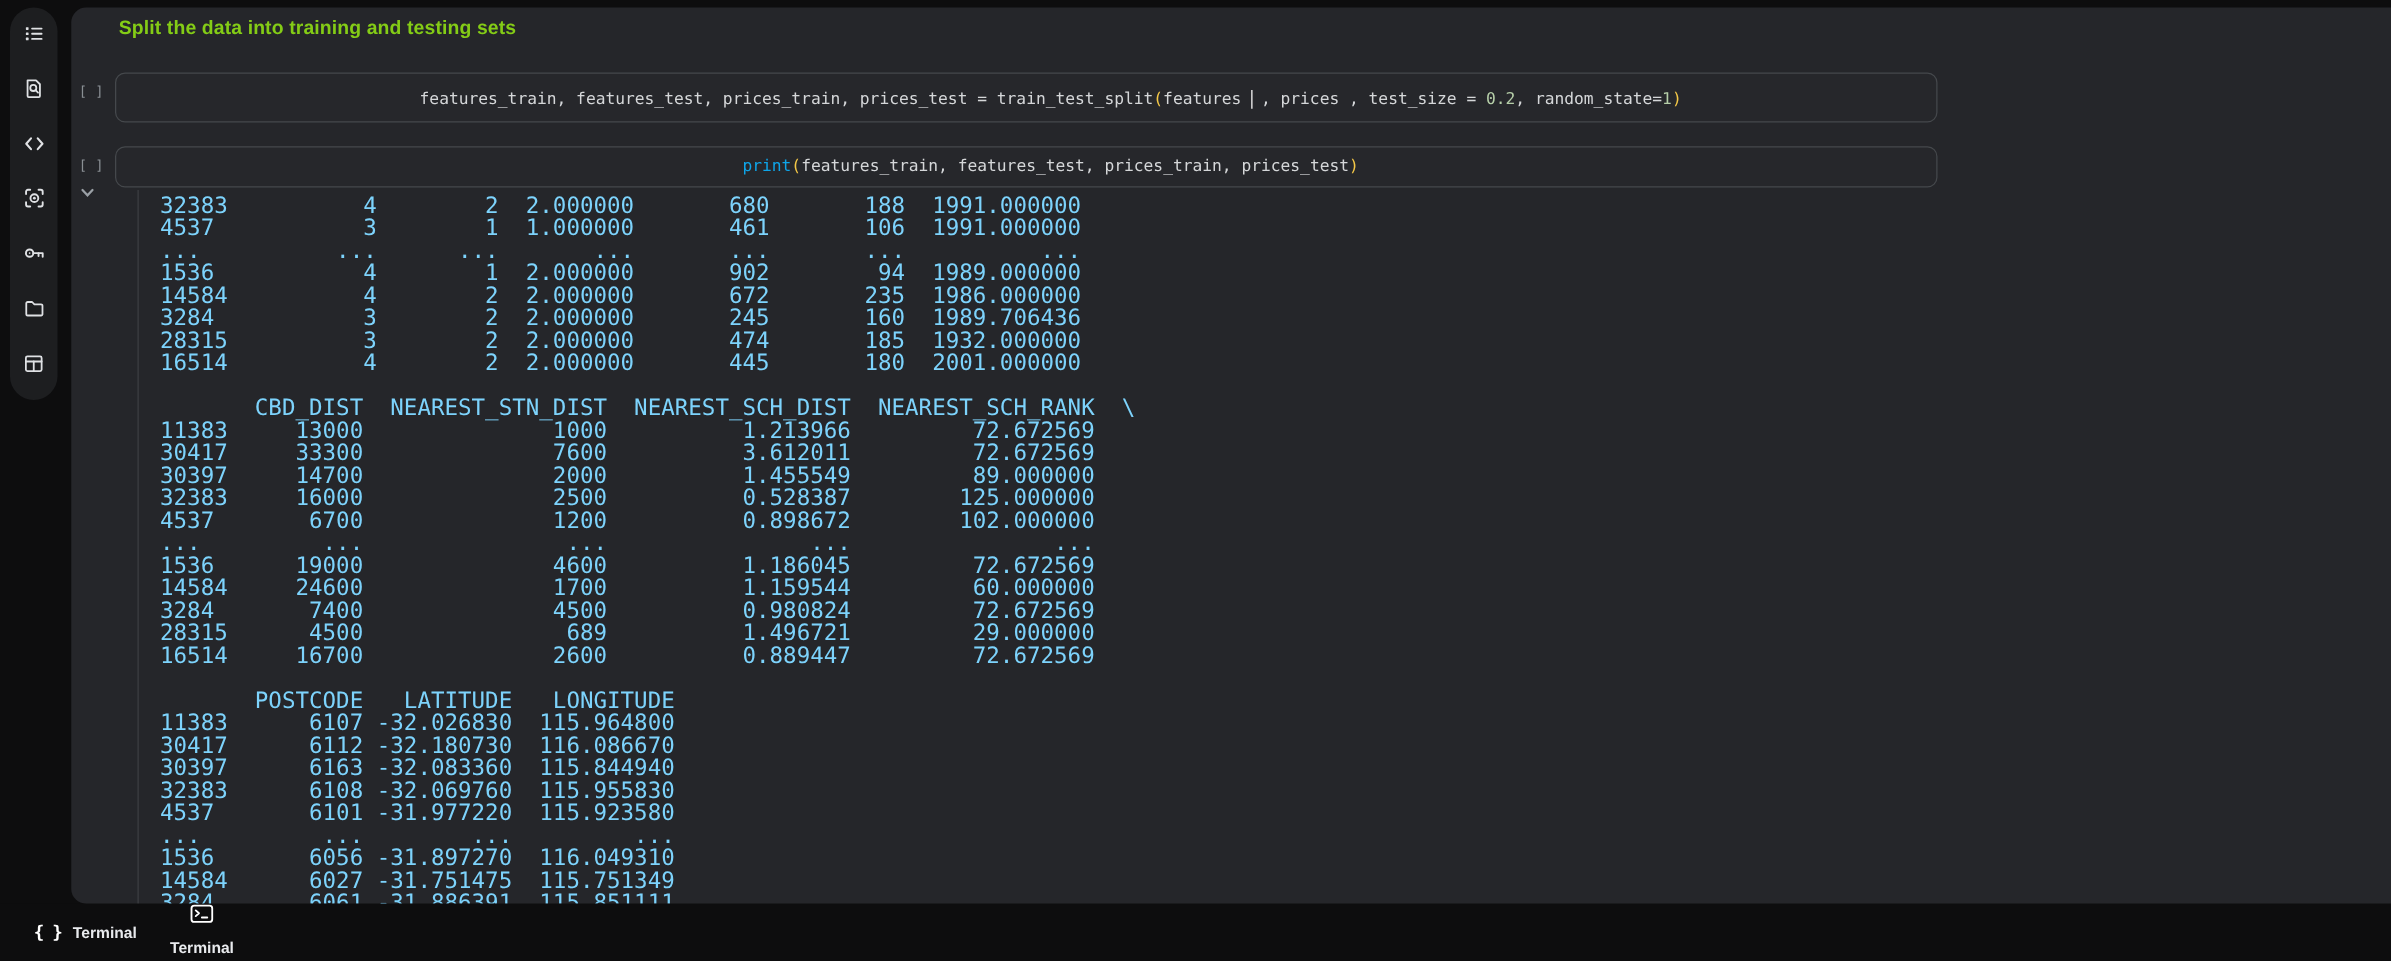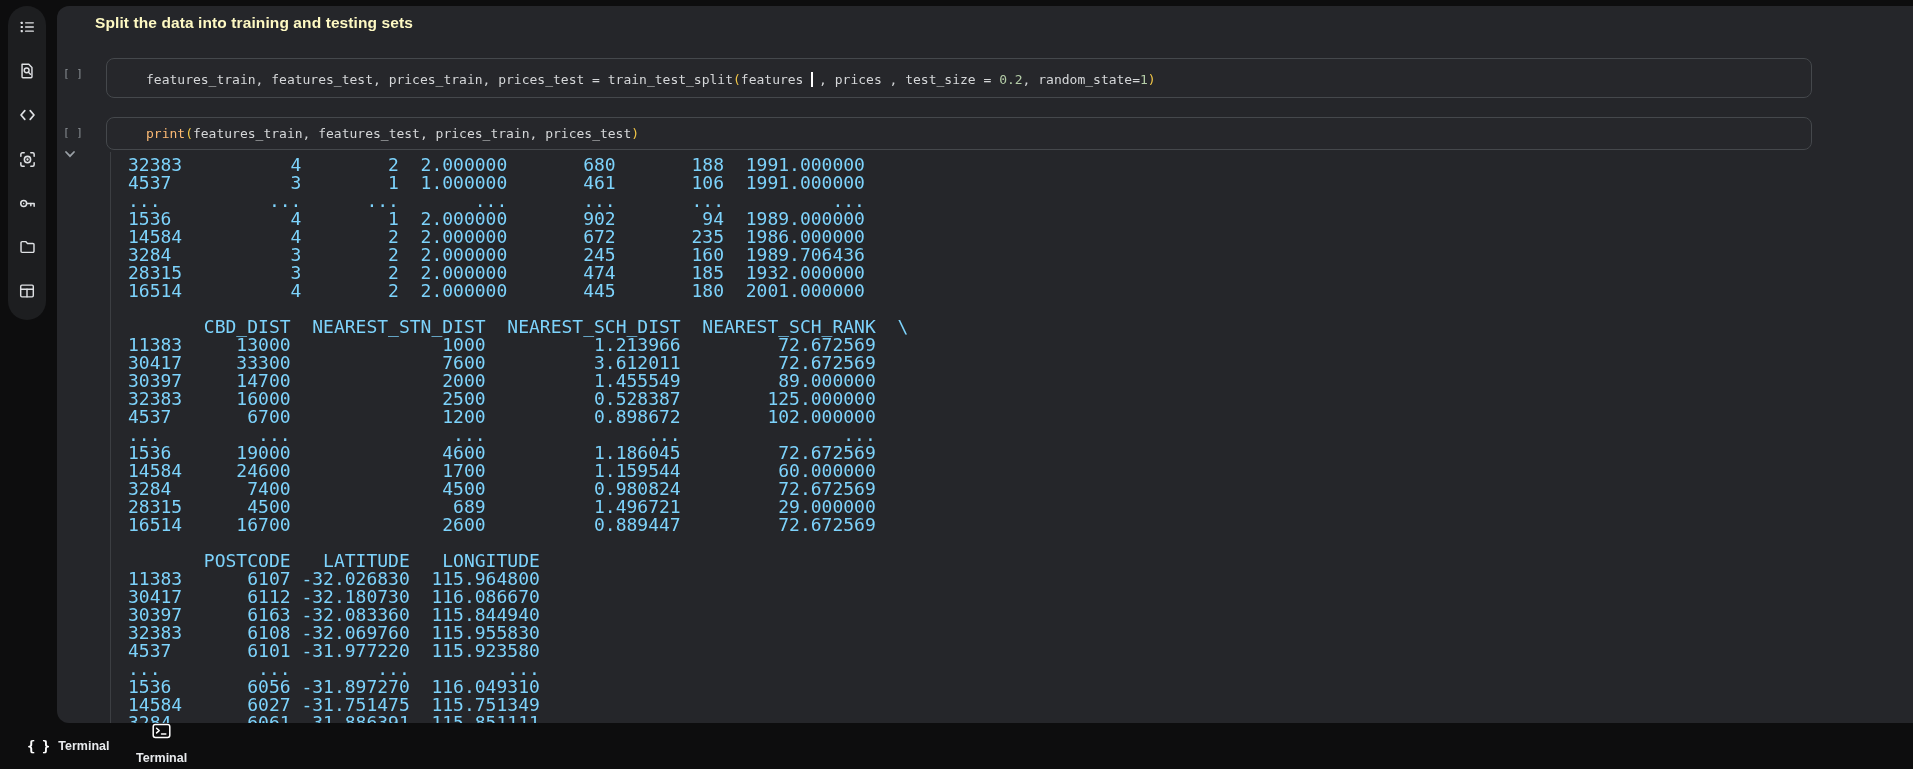--- a/index.html
+++ b/index.html
@@ -11,41 +11,41 @@
              background:#1d1e20; border-radius:19px; display:flex; flex-direction:column;
              align-items:center; padding-top:14px; gap:26px; }
   .side-btn { width:20px; height:18px; display:flex; align-items:center; justify-content:center;
               cursor:pointer; }
   .side-btn svg { stroke:#dfe1e4; fill:none; stroke-width:1.6; stroke-linecap:round; stroke-linejoin:round; }
 
   
   .panel { position:absolute; left:57px; top:6px; right:0; height:717px;
            background:#25262a; border-radius:12px 0 0 12px; overflow:hidden; }
   .nb-title { position:absolute; left:38px; top:8px; font-size:15.5px; font-weight:bold;
-              color:#fef9c3; letter-spacing:.1px; }
+              color:#84cc16; letter-spacing:.1px; }
 
   .gutter-marker { position:absolute; left:6px; width:26px; color:#8a8f94;
                    font-family:"DejaVu Sans Mono", monospace; font-size:11px; cursor:pointer; }
   .marker-1 { top:61px; }
   .marker-2 { top:120px; }
 
   .collapse-chevron { position:absolute; left:6px; top:141px; width:16px; height:16px; cursor:pointer; }
   .collapse-chevron svg { stroke:#9aa0a6; fill:none; stroke-width:1.8; stroke-linecap:round; }
 
-  .cell { position:absolute; left:49px; width:1706px; background:#26272b;
-          border:1px solid #45484c; border-radius:8px; cursor:text; }
+  .cell { position:absolute; left:35px; width:1458px; background:#26272b;
+          border:1px solid #45484c; border-radius:8px; cursor:text;text-align:center; }
   .cell-1 { top:52px; height:40px; }
   .cell-2 { top:111px; height:33px; }
   .code-line { padding-left:39px; font-family:"DejaVu Sans Mono", monospace;
                font-size:13px; line-height:18px; white-space:pre; color:#d5d7d9; }
   .cell-1 .code-line { padding-top:12px; }
   .cell-2 .code-line { padding-top:7px; }
   .tok-bracket { color:#f3c747; }
   .tok-num { color:#b5cea8; }
-  .tok-builtin { color:#fdba74; }
+  .tok-builtin { color:#0ea5e9; }
   .caret { display:inline-block; width:1.5px; height:15px; background:#ffffff;
            vertical-align:text-bottom; margin-right:-1.5px; }
 
   .output-area { position:absolute; left:53px; top:146px; right:0; bottom:0;
                  border-left:1px solid #3c3e42; overflow:hidden; }
   .output-pre { font-family:"DejaVu Sans Mono", monospace; font-size:18px; line-height:18px;
                 color:#7dd3fc; white-space:pre; padding:4px 0 0 17px; }
 
   
   .bottom-bar { position:absolute; left:0; top:723px; width:1913px; height:46px;

